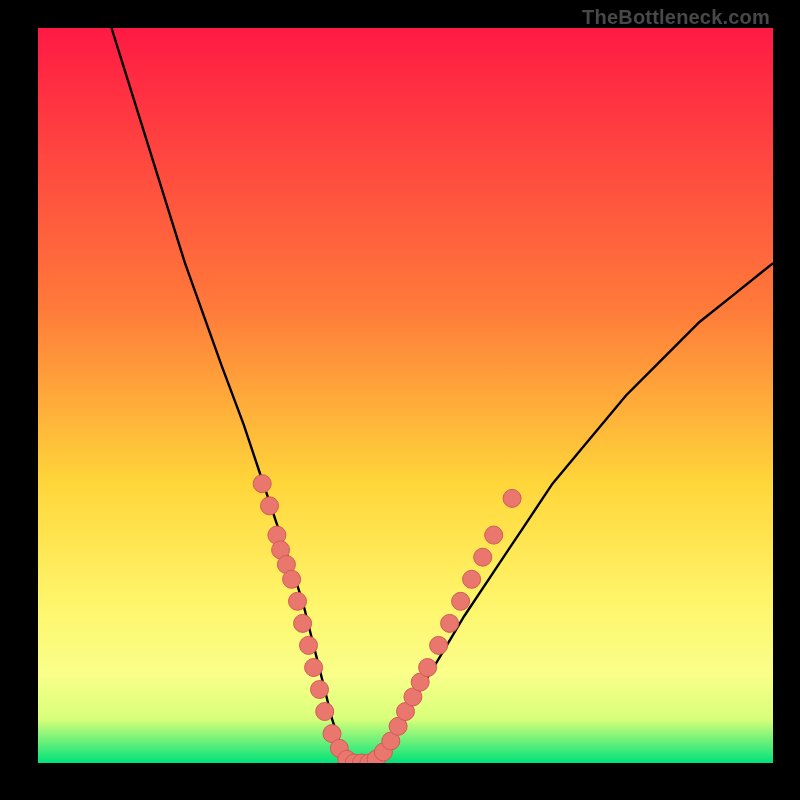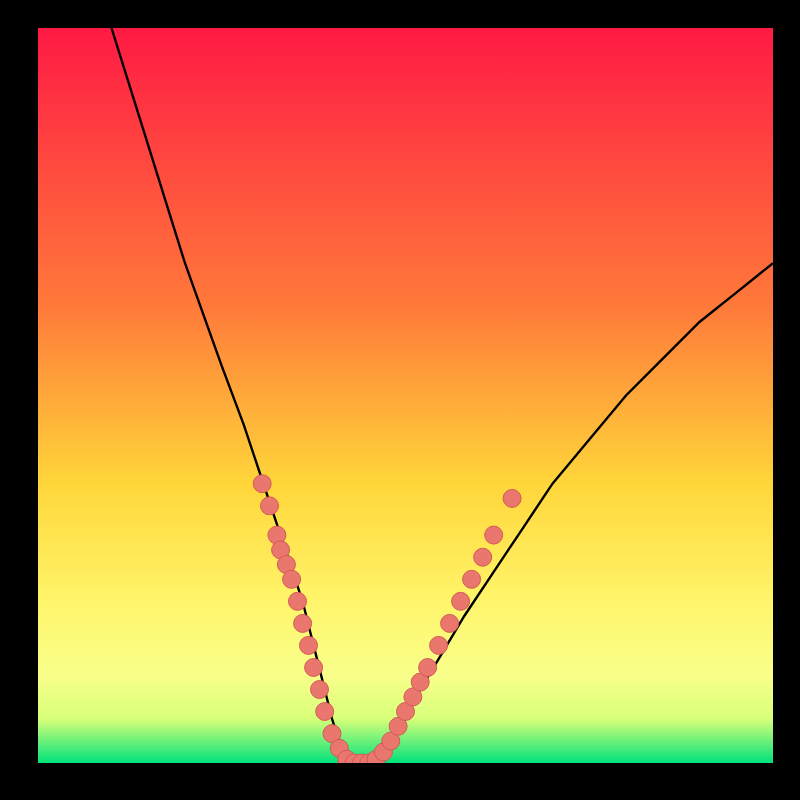--- a/index.html
+++ b/index.html
@@ -102,13 +102,14 @@
           <circle cx="400.6" cy="617.4" r="9" fill="#e9776e" stroke="#d25a56" stroke-width="1"></circle>
           <circle cx="411.6" cy="595.4" r="9" fill="#e9776e" stroke="#d25a56" stroke-width="1"></circle>
           <circle cx="422.6" cy="573.3" r="9" fill="#e9776e" stroke="#d25a56" stroke-width="1"></circle>
           <circle cx="433.6" cy="551.3" r="9" fill="#e9776e" stroke="#d25a56" stroke-width="1"></circle>
           <circle cx="444.7" cy="529.2" r="9" fill="#e9776e" stroke="#d25a56" stroke-width="1"></circle>
           <circle cx="455.7" cy="507.1" r="9" fill="#e9776e" stroke="#d25a56" stroke-width="1"></circle>
           <circle cx="474.1" cy="470.4" r="9" fill="#e9776e" stroke="#d25a56" stroke-width="1"></circle>
         </g>
     </svg>
   </div>
+  <div class="watermark">TheBottleneck.com</div>
 </div>
 
 </body></html>

